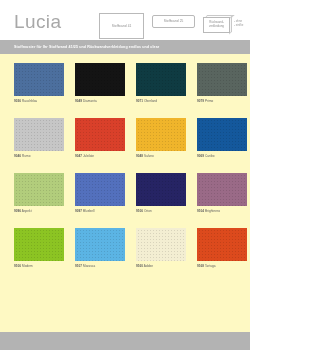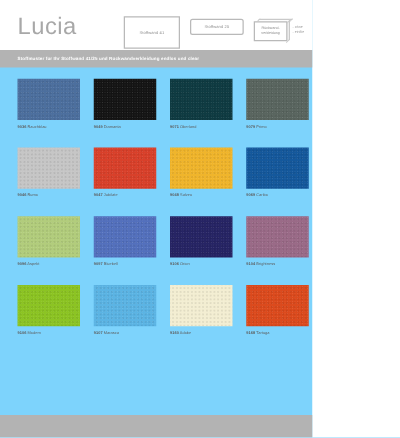--- a/index.html
+++ b/index.html
@@ -5,21 +5,21 @@
   html,body{margin:0;padding:0;}
   body{
     width:250px;height:350px;
     background:#ffffff;
     font-family:"Liberation Sans", sans-serif;
     overflow:hidden;
     position:relative;
   }
   .page{
     position:absolute;inset:0;
-    background:#7dd3fc;
+    background:#fef9c3;
   }
 
   
   .header{
     position:absolute;left:0;top:0;width:250px;height:40px;
     background:#ffffff;
   }
   .brand{
     position:absolute;left:14px;top:11px;
     font-size:19px;

